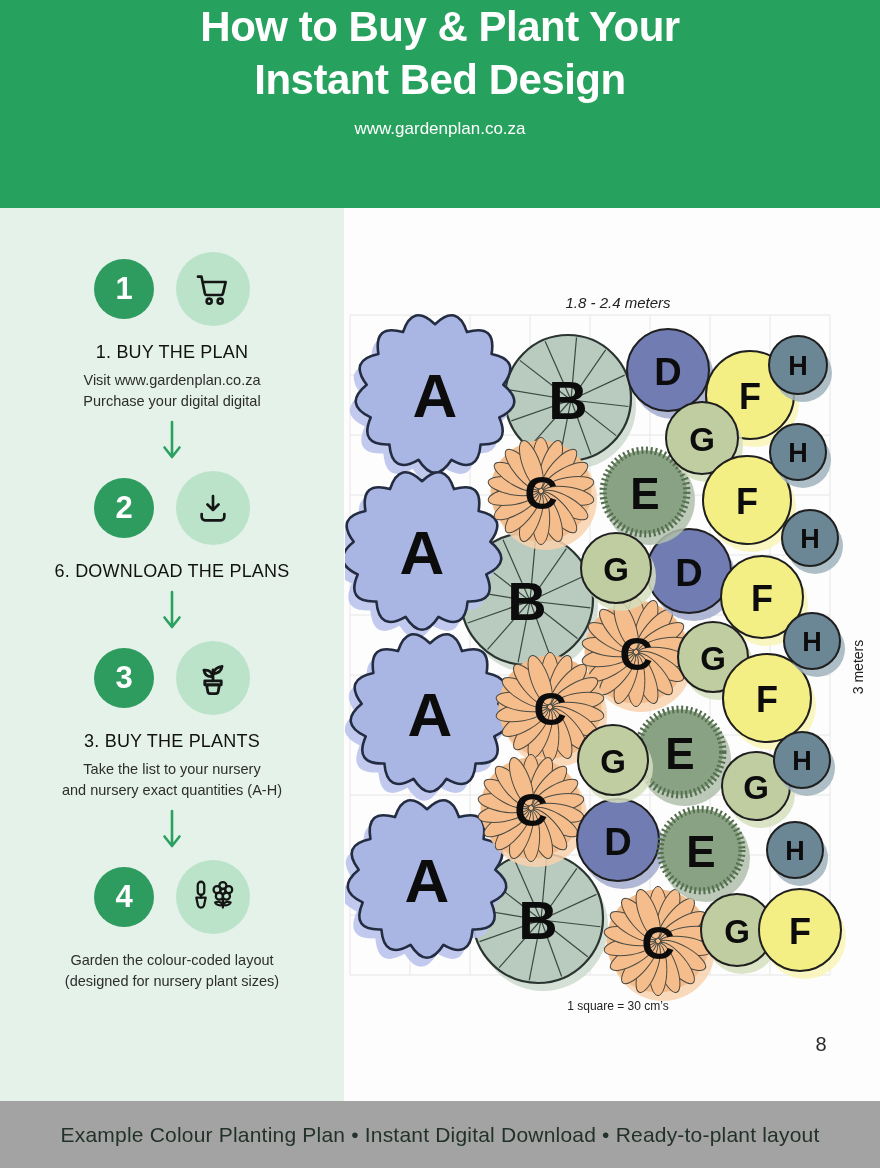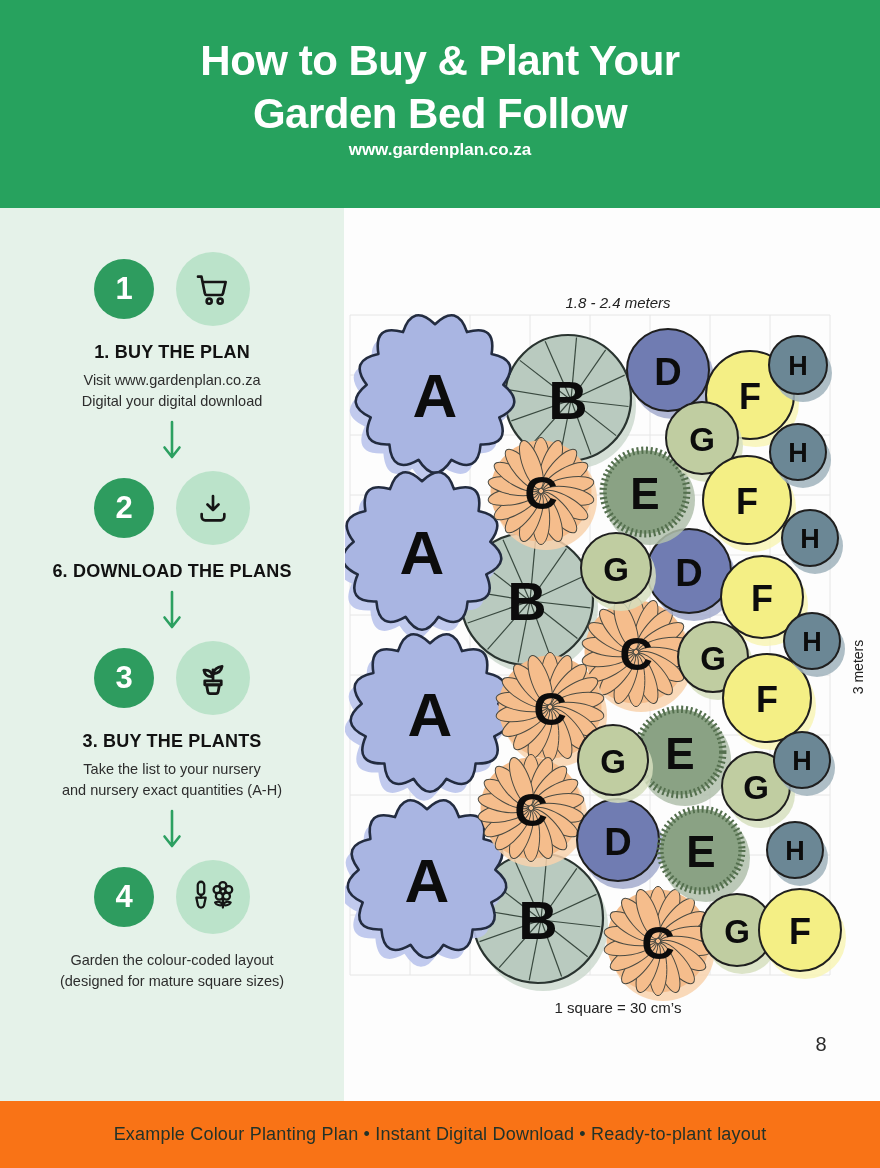--- a/index.html
+++ b/index.html
@@ -1,66 +1,66 @@
 <!DOCTYPE html>
 <html><head>
 <meta charset="utf-8">
 <style>
   * { margin:0; padding:0; box-sizing:border-box; }
   body { font-family:"Liberation Sans", sans-serif; background:#ffffff; }
   .page { position:relative; width:880px; height:1168px; overflow:hidden; background:#fdfdfd; }
 
   
   .header { position:absolute; top:0; left:0; width:880px; height:208px;
-            background:#27a25e; text-align:center; padding-top:34px; }
+            background:#27a25e; text-align:center; }
   .header h1 { color:#ffffff; font-size:42px; line-height:53px; font-weight:800; letter-spacing:-0.5px; }
-  .header .site { color:#ffffff; font-size:17px; font-weight:700; }
+  .header .site { color:#ffffff; font-size:17px; margin-top:13px; font-weight:400; }
 
   
   .sidebar { position:absolute; top:208px; left:0; width:344px; height:893px;
              background:#e5f2e9; display:flex; flex-direction:column; align-items:center;
              padding-top:44px; }
   .step { width:330px; text-align:center; }
   .step-head { display:flex; justify-content:center; align-items:center; gap:22px; margin-bottom:16px; }
   .num-circle { width:60px; height:60px; border-radius:50%; background:#2e9c5f; color:#ffffff;
                 font-size:31px; font-weight:800; display:flex; align-items:center; justify-content:center; }
   .icon-circle { width:74px; height:74px; border-radius:50%; background:#bbe3ca;
                  display:flex; align-items:center; justify-content:center; }
   .icon-circle svg { stroke:#151515; fill:none; stroke-width:1.6; stroke-linecap:round; stroke-linejoin:round; }
-  .step-title { font-size:18px; font-weight:700; color:#121212; margin-bottom:7px; letter-spacing:0.2px; }
+  .step-title { font-size:18px; font-weight:400; color:#121212; margin-bottom:7px; letter-spacing:0.2px; }
   .step-desc { font-size:14.5px; color:#2d2d2d; line-height:1.45; }
   .arrow { display:block; margin:7px auto 6px auto; }
 
   
   .plan-bg { position:absolute; left:344px; top:208px; width:536px; height:893px; background:#fdfdfd; }
   #plan-svg { position:absolute; left:345px; top:208px; width:535px; height:893px; }
   #plan-svg text { user-select:none; }
   .dim-top { position:absolute; left:458px; top:294px; width:320px; text-align:center;
              font-size:15px; color:#222222;font-style:italic; }
   .dim-right { position:absolute; left:858px; top:667px; transform:translate(-50%,-50%) rotate(-90deg);
                white-space:nowrap; font-size:14px; color:#222222; }
   .scale-label { position:absolute; left:458px; top:999px; width:320px; text-align:center;
-                 font-size:15px; color:#222222; }
+                 font-size:12px; color:#222222; }
   .page-number { position:absolute; left:806px; top:1033px; width:30px; text-align:center;
                  font-size:20px; color:#2a2a2a; }
 
   
-  .footer { position:absolute; left:0; bottom:0; width:880px; height:67px; background:#f97316;
+  .footer { position:absolute; left:0; bottom:0; width:880px; height:67px; background:#a3a3a3;
             display:flex; align-items:center; justify-content:center;
-            font-size:18px; color:#233229; letter-spacing:0.2px; }
+            font-size:21px; color:#233229; letter-spacing:0.2px; }
 </style>
 </head>
 <body>
 
 <div class="page">
 
   <div class="header">
     <h1>
       <span>How to Buy &amp; Plant Your</span><br>
-      <span>Garden Bed Follow</span>
+      <span>Instant Bed Design</span>
     </h1>
     <div class="site">www.gardenplan.co.za</div>
   </div>
 
   <div class="sidebar">
 
     <div class="step">
       <div class="step-head">
         <div class="num-circle">
           <span>1</span>
@@ -69,21 +69,21 @@
           <svg width="40" height="40" viewBox="0 0 24 24">
             <path d="M3 4.6h2.1l2 10a1.3 1.3 0 0 0 1.3 1h8.3a1.3 1.3 0 0 0 1.3-1l1.6-6.8H6.2"></path>
             <circle cx="9.7" cy="19.3" r="1.5"></circle>
               <circle cx="16.3" cy="19.3" r="1.5"></circle>
           </svg>
         </div>
       </div>
       <div class="step-title">1. BUY THE PLAN</div>
       <div class="step-desc">
         <span>Visit www.gardenplan.co.za</span><br>
-        <span>Digital your digital download</span>
+        <span>Purchase your digital digital</span>
       </div>
       <svg class="arrow" width="22" height="46" viewBox="0 0 22 46">
         <path d="M11 3v33M3.5 28.5 11 38l7.5-9.5" stroke="#2ca061" stroke-width="2.6" fill="none" stroke-linecap="round" stroke-linejoin="round"></path>
       </svg>
     </div>
 
     <div class="step">
       <div class="step-head">
         <div class="num-circle">
           <span>2</span>
@@ -143,21 +143,21 @@
             <circle cx="19.9" cy="6.8" r="2.5"></circle>
             <circle cx="24" cy="7.9" r="1.9"></circle>
             <path d="M24 13.9v5.6"></path>
             <path d="M24 17.4c-1.6-2.4-4.1-2.3-5.5-1.5.9 1.7 3.4 2.5 5.5 1.5Z"></path>
             <path d="M24 17.4c1.6-2.4 4.1-2.3 5.5-1.5-.9 1.7-3.4 2.5-5.5 1.5Z"></path>
           </svg>
         </div>
       </div>
       <div class="step-desc">
         <span>Garden the colour-coded layout</span><br>
-        <span>(designed for mature square sizes)</span>
+        <span>(designed for nursery plant sizes)</span>
       </div>
     </div>
   </div>
 
   <div class="plan-bg"></div>
   <div class="dim-top">1.8 - 2.4 meters</div>
   <svg id="plan-svg" viewBox="345 208 535 893">
       <g stroke="#e6e6e6" stroke-width="1">
         <line x1="350" y1="315" x2="350" y2="975"></line>
         <line x1="410" y1="315" x2="410" y2="975"></line>

